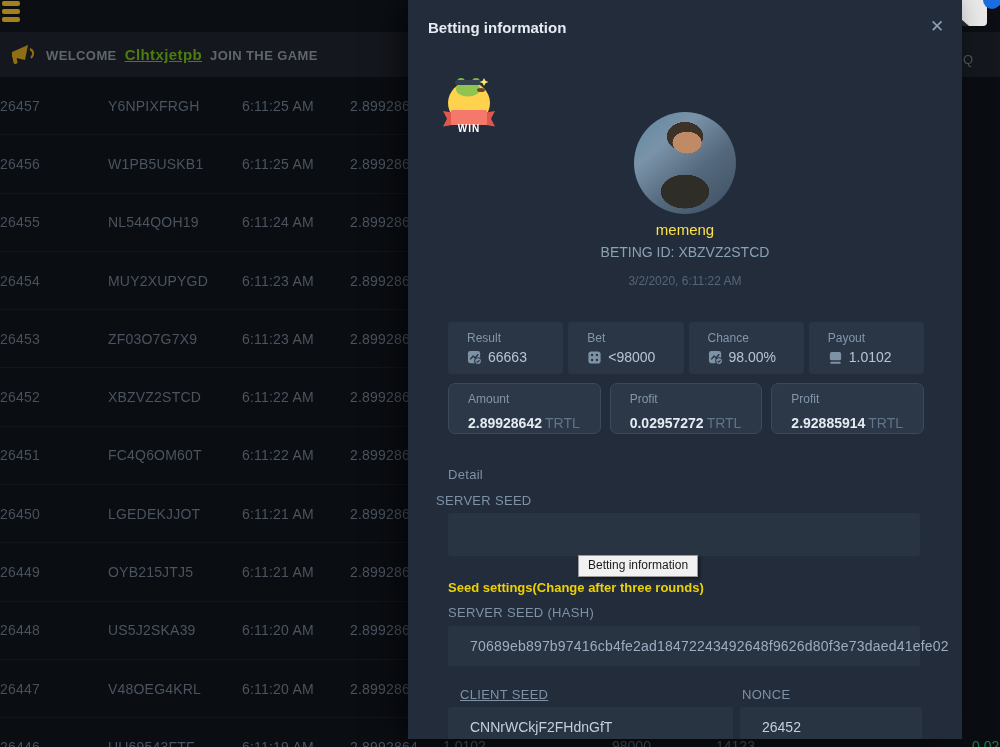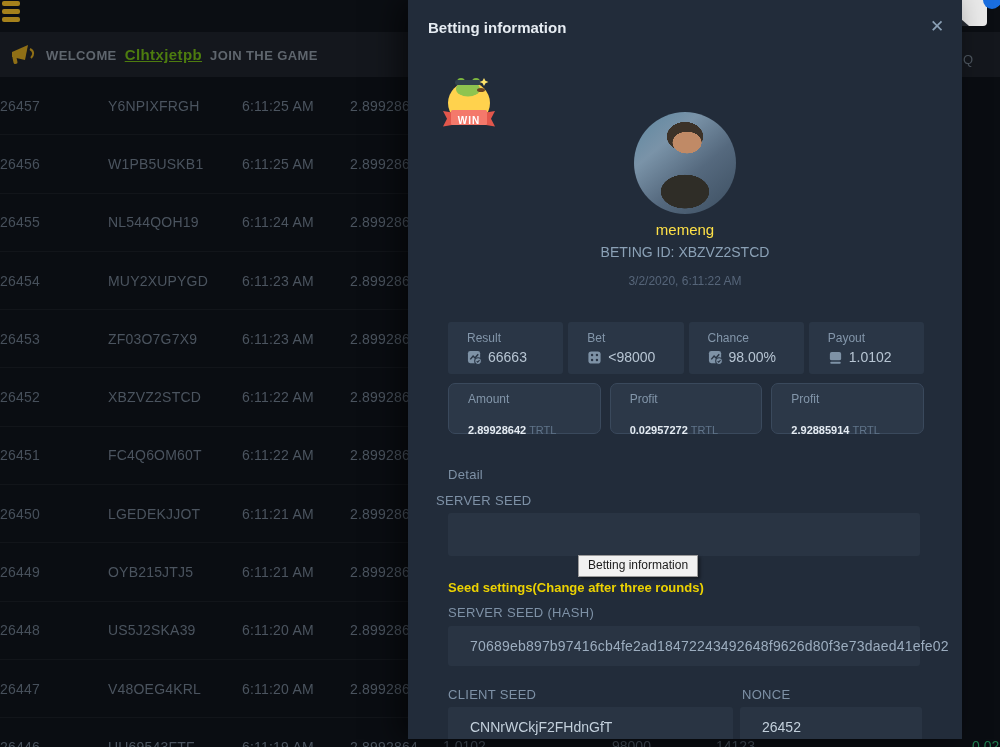--- a/index.html
+++ b/index.html
@@ -37,40 +37,40 @@
   .bottom-strip .bs-profit { color:#1f7a4d; }
   
   .modal {
     position:absolute; left:408px; top:0; width:554px; height:739px; background:#222c3a;
     z-index:10; overflow:hidden; box-shadow:-10px 0 28px rgba(0,0,0,.55);
   }
   .modal-title { position:absolute; left:20px; top:19px; font-size:15px; font-weight:bold; color:#e6ecf2; }
   .modal-close { position:absolute; left:518px; top:16px; width:22px; height:22px; font-size:17px;
     color:#8ba0b5; text-align:center; line-height:22px; cursor:pointer; }
   .win-badge { position:absolute; left:32px; top:74px; width:58px; height:56px; }
-  .win-label { position:absolute; left:0; top:41px; width:58px; text-align:center;
+  .win-label { position:absolute; left:0; top:49px; width:58px; text-align:center;
     font-size:10px; font-weight:bold; color:#fff; letter-spacing:1px; }
   .avatar {
     position:absolute; left:226px; top:112px; width:102px; height:102px; border-radius:50%;
     background:
       radial-gradient(ellipse 24px 18px at 52% 30%, #c08a66 60%, rgba(0,0,0,0) 61%),
       radial-gradient(ellipse 30px 24px at 50% 24%, #3c3228 60%, rgba(0,0,0,0) 61%),
       radial-gradient(ellipse 40px 28px at 50% 78%, #2f2d27 60%, rgba(0,0,0,0) 61%),
       linear-gradient(140deg, #5d87a0, #7a93a8 30%, #55697e 60%, #3c4e60);
   }
   .user-name { position:absolute; left:0; top:221px; width:554px; text-align:center; font-size:15px; color:#fde047; }
   .bet-id   { position:absolute; left:0; top:244px; width:554px; text-align:center; font-size:14px; color:#8ba1b6; }
   .bet-date { position:absolute; left:0; top:274px; width:554px; text-align:center; font-size:12px; color:#566579; }
   .stats-row { position:absolute; left:40px; top:322px; width:476px; height:52px; display:flex; gap:5px; }
   .stat-box { flex:1; background:#2a3646; border-radius:3px; padding:9px 0 0 19px; }
   .stat-label { font-size:12px; color:#8396aa; }
   .stat-value { margin-top:4px; display:flex; align-items:center; gap:6px; font-size:14px; color:#b7c5d3; }
   .amounts-row { position:absolute; left:40px; top:383px; width:476px; height:51px; display:flex; gap:9px; }
   .amount-box { flex:1; background:#2c3848; border:1px solid #3a495c; border-radius:7px; padding:8px 0 16px 19px; }
-  .amount-value { margin-top:18px; font-size:11px; font-weight:bold; color:#e4ebf2; }
+  .amount-value { margin-top:9px; font-size:14px; font-weight:bold; color:#e4ebf2; }
   .amount-value .unit { font-weight:normal; color:#60748a; padding-left:3px; }
   .sec-label { position:absolute; font-size:13px; color:#7e91a6; letter-spacing:.3px; }
   .seed-input { position:absolute; background:#293443; border-radius:3px; }
   .seed-text { font-size:14px; color:#c3d0dc; padding:12px 0 0 22px; }
   .hash-text { font-size:14px; color:#9cadbf; padding:12px 0 0 22px; letter-spacing:.2px; }
   .seed-settings { position:absolute; left:40px; top:580px; font-size:13px; font-weight:bold; color:#ecd202; }
   .tooltip {
     position:absolute; left:170px; top:555px; z-index:20; background:#f1f1f1;
     border:1px solid #9a9a9a; color:#1b1b1b; font-size:12px; padding:2px 9px 4px;
     box-shadow:2px 2px 3px rgba(0,0,0,.45); white-space:nowrap;
@@ -289,21 +289,21 @@
       <div class="seed-text"></div>
     </div>
 
     <div class="seed-settings">Seed settings(Change after three rounds)</div>
 
     <div class="sec-label" style="left:40px; top:605px;">SERVER SEED (HASH)</div>
     <div class="seed-input" style="left:40px; top:626px; width:472px; height:40px;">
       <div class="hash-text">70689eb897b97416cb4fe2ad18472243492648f9626d80f3e73daed41efe02</div>
     </div>
 
-    <div class="sec-label" style="left:40px; top:687px;">CLIENT SEED</div>
+    <div class="sec-label" style="left:52px; top:687px;text-decoration:underline;">CLIENT SEED</div>
     <div class="sec-label" style="left:334px; top:687px;">NONCE</div>
     <div class="seed-input" style="left:40px; top:707px; width:285px; height:45px;">
       <div class="seed-text">CNNrWCkjF2FHdnGfT</div>
     </div>
     <div class="seed-input" style="left:332px; top:707px; width:182px; height:45px;">
       <div class="seed-text">26452</div>
     </div>
   </div>
 
   <div class="tooltip" style="left:578px; top:555px;">Betting information</div>

